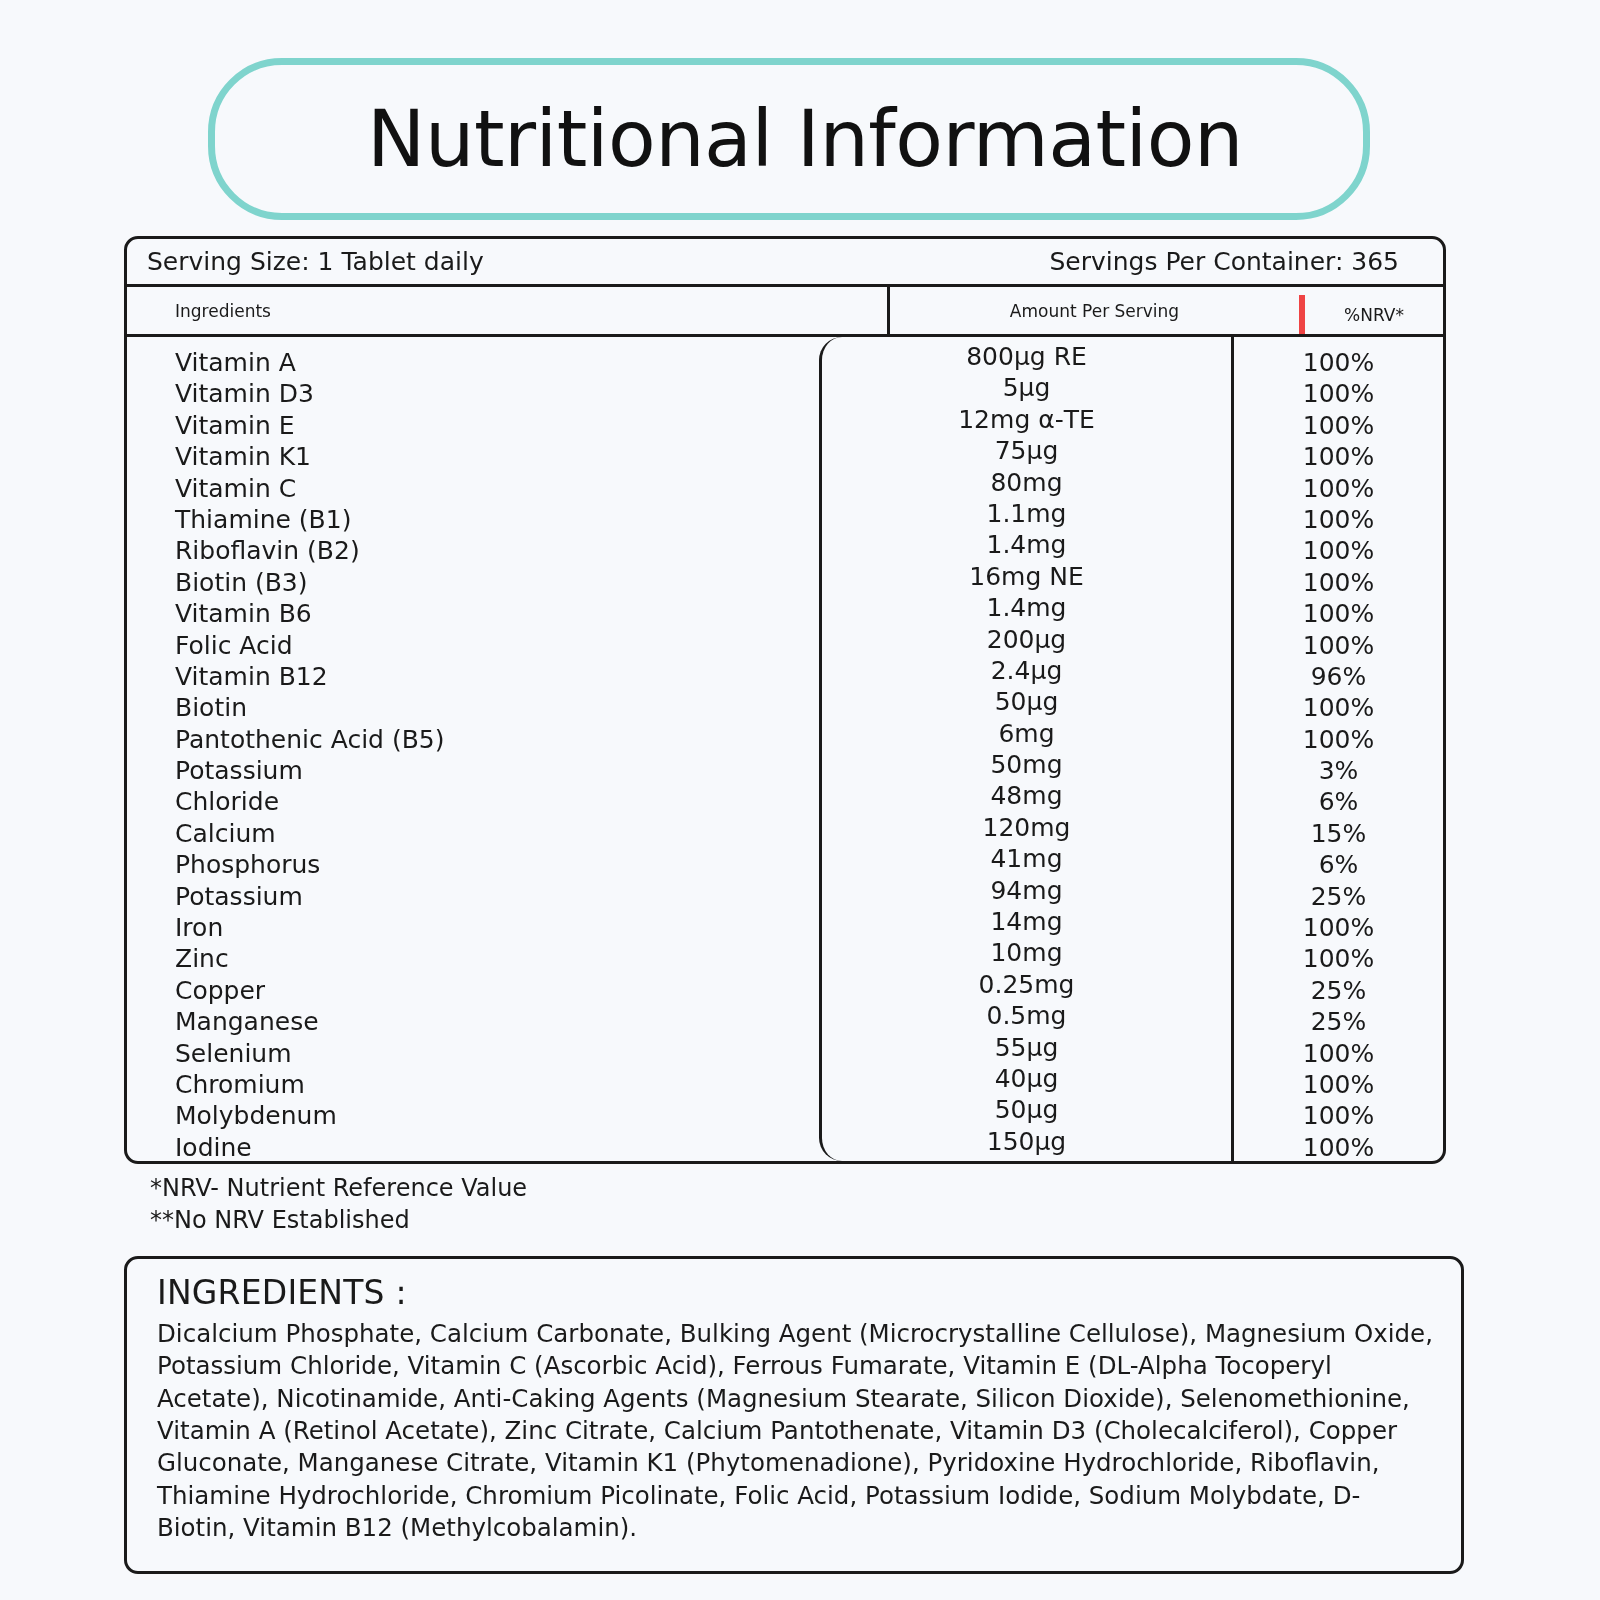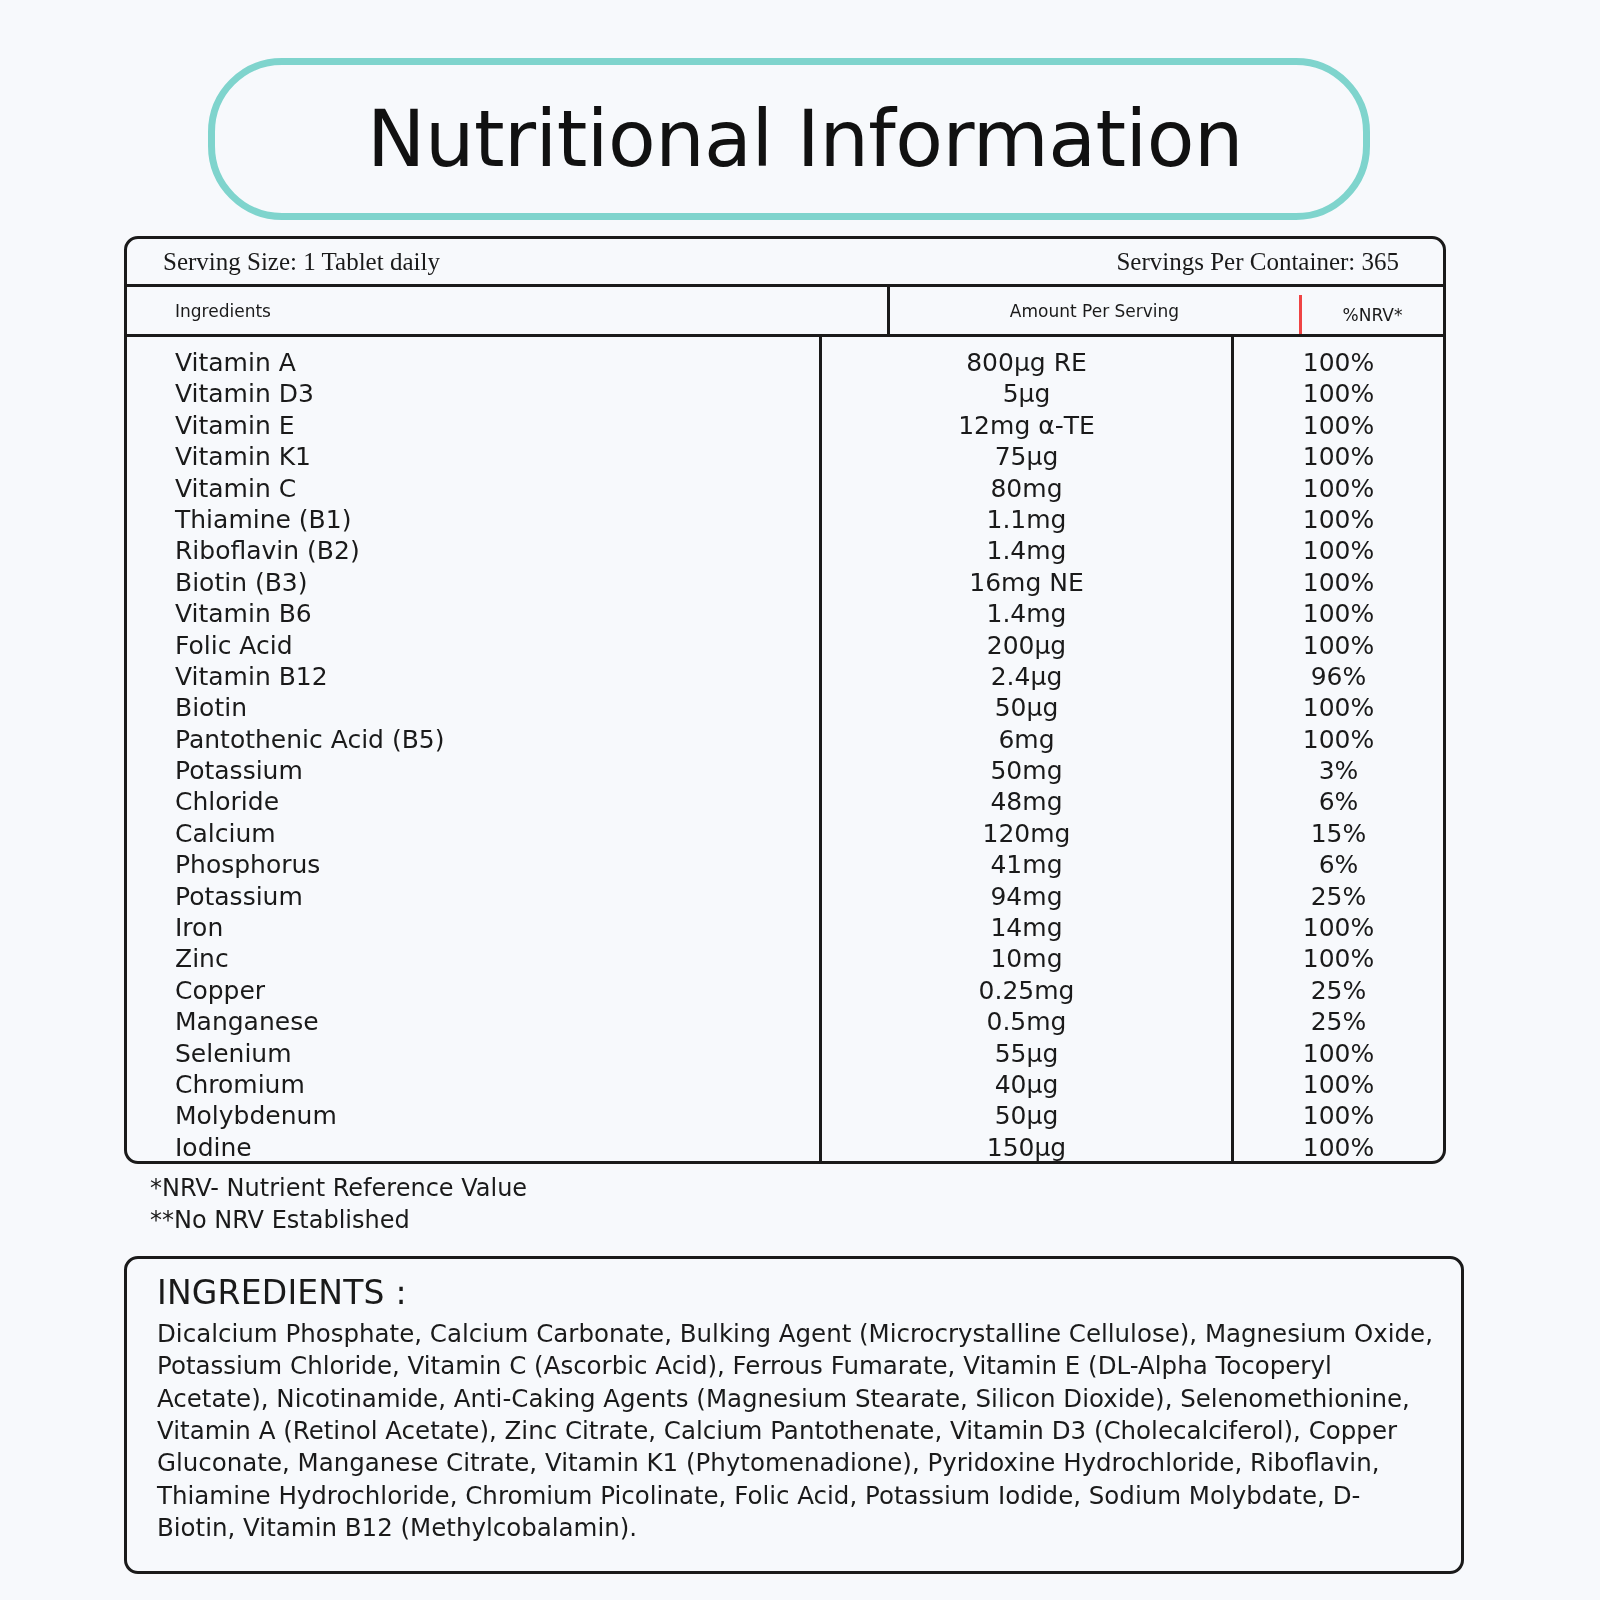--- a/index.html
+++ b/index.html
@@ -55,25 +55,24 @@
     border: 3px solid #1a1a1a;
     border-radius: 14px;
     box-sizing: border-box;
     background: #f7f9fc;
   }
   .serving-row {
     display: flex;
     justify-content: space-between;
     align-items: center;
     height: 48px;
-    padding: 0 44px 0 36px;
+    padding: 0 44px 0 20px;
     border-bottom: 3px solid #1a1a1a;
     box-sizing: border-box;
     font-size: 25px;
-    font-family: Liberation Serif, serif;
   }
   .header-row {
     display: flex;
     height: 50px;
     border-bottom: 3px solid #1a1a1a;
     box-sizing: border-box;
     font-size: 17px;
   }
   .col-ing {
     width: 760px;
@@ -86,41 +85,42 @@
     width: 412px;
     box-sizing: border-box;
     border-left: 3px solid #1a1a1a;
     display: flex;
     align-items: center;
     justify-content: center;
   }
   .col-nrv {
     flex: 1;
     box-sizing: border-box;
-    border-left: 3px solid #ef4444;
+    border-left: 6px solid #ef4444;
     display: flex;
     align-items: center;
     justify-content: center;
     margin-top: 8px;
   }
   .body-rows {
     display: flex;
     height: 824px;
   }
   .body-col-ing {
     width: 692px;
     box-sizing: border-box;
     padding: 10px 0 0 48px;
   }
   .body-col-amt {
     width: 412px;
     box-sizing: border-box;
     border-left: 3px solid #1a1a1a;
-    padding-top: 10px;
+    padding-top: 4px;
     text-align: center;
+    border-radius: 23px;
   }
   .body-col-nrv {
     flex: 1;
     box-sizing: border-box;
     border-left: 3px solid #1a1a1a;
     padding-top: 10px;
     text-align: center;
   }
   .cell {
     height: 31.4px;

